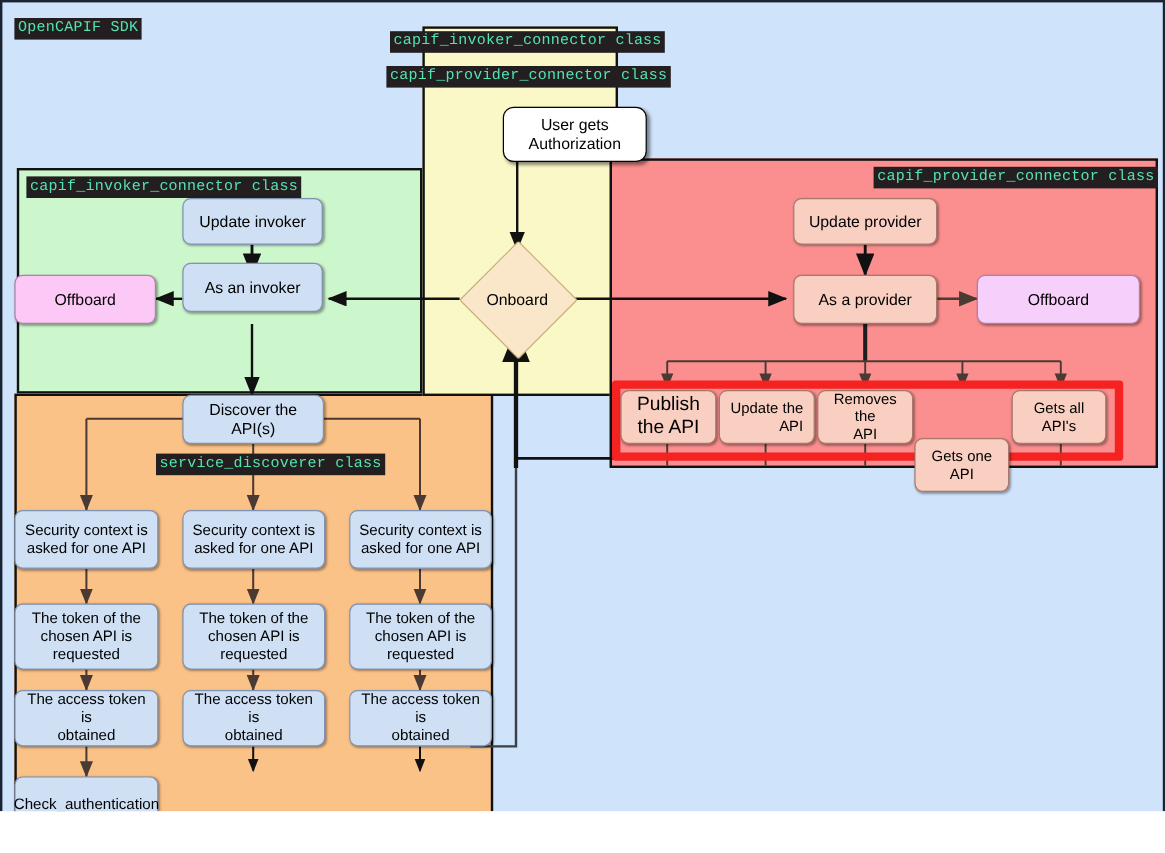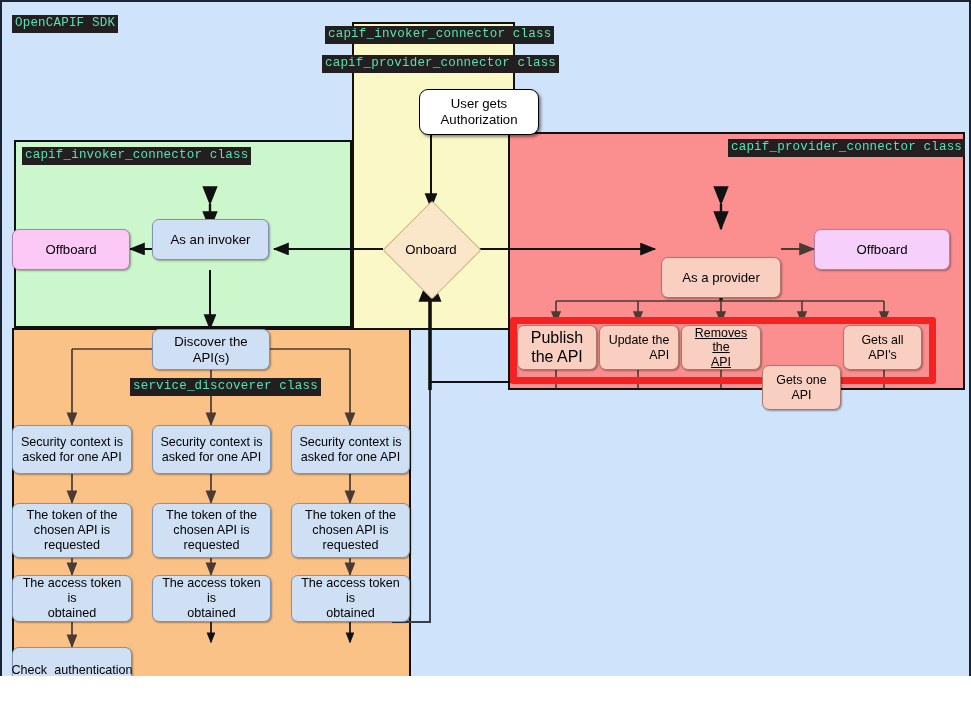--- a/index.html
+++ b/index.html
@@ -120,41 +120,43 @@
   <div class="node n-white" style="left:371px;top:89px;width:120px;height:46px;">
     <div>
       <div>User gets</div>
       <div>Authorization</div>
     </div>
   </div>
 
   <div class="diamond" style="left:397px;top:215px;width:68px;height:68px;"></div>
   <div class="diamond-label" style="left:383px;top:238px;width:96px;height:22px;">Onboard</div>
 
+  <div class="node n-blue" style="left:152px;top:165px;width:117px;height:39px;">Update invoker</div>
   <div class="node n-blue" style="left:152px;top:219px;width:117px;height:41px;">As an invoker</div>
   <div class="node n-pink" style="left:12px;top:229px;width:118px;height:41px;">Offboard</div>
 
-  <div class="node n-salmon" style="left:661px;top:229px;width:120px;height:41px;margin-top:28px;">As a provider</div>
+  <div class="node n-salmon" style="left:661px;top:165px;width:120px;height:39px;">Update provider</div>
+  <div class="node n-salmon" style="left:661px;top:229px;width:120px;height:41px;">As a provider</div>
   <div class="node n-violet" style="left:814px;top:229px;width:136px;height:41px;">Offboard</div>
 
   <div class="hl" style="left:510px;top:317px;width:426px;height:67px;"></div>
 
   <div id="api-actions">
       <div class="node n-salmon" style="left: 517px; top: 325px; width: 80px; height: 45px; font-size: 16px;">
         <div>
           <div>Publish the API</div>
         </div>
       </div>
       <div class="node n-salmon" style="left: 599px; top: 325px; width: 80px; height: 45px; font-size: 12.4px; text-align: right;">
         <div>
           <div>Update the</div>
           <div>API</div>
         </div>
       </div>
-      <div class="node n-salmon" style="left: 681px; top: 325px; width: 80px; height: 45px; font-size: 12.4px; text-decoration: underline;">
+      <div class="node n-salmon" style="left: 681px; top: 325px; width: 80px; height: 45px; font-size: 12.4px;">
         <div>
           <div>Removes the</div>
           <div>API</div>
         </div>
       </div>
       <div class="node n-salmon" style="left: 762px; top: 325px; width: 79px; height: 45px; font-size: 12.4px; margin-top: 40px;">
         <div>
           <div>Gets one API</div>
         </div>
       </div>

